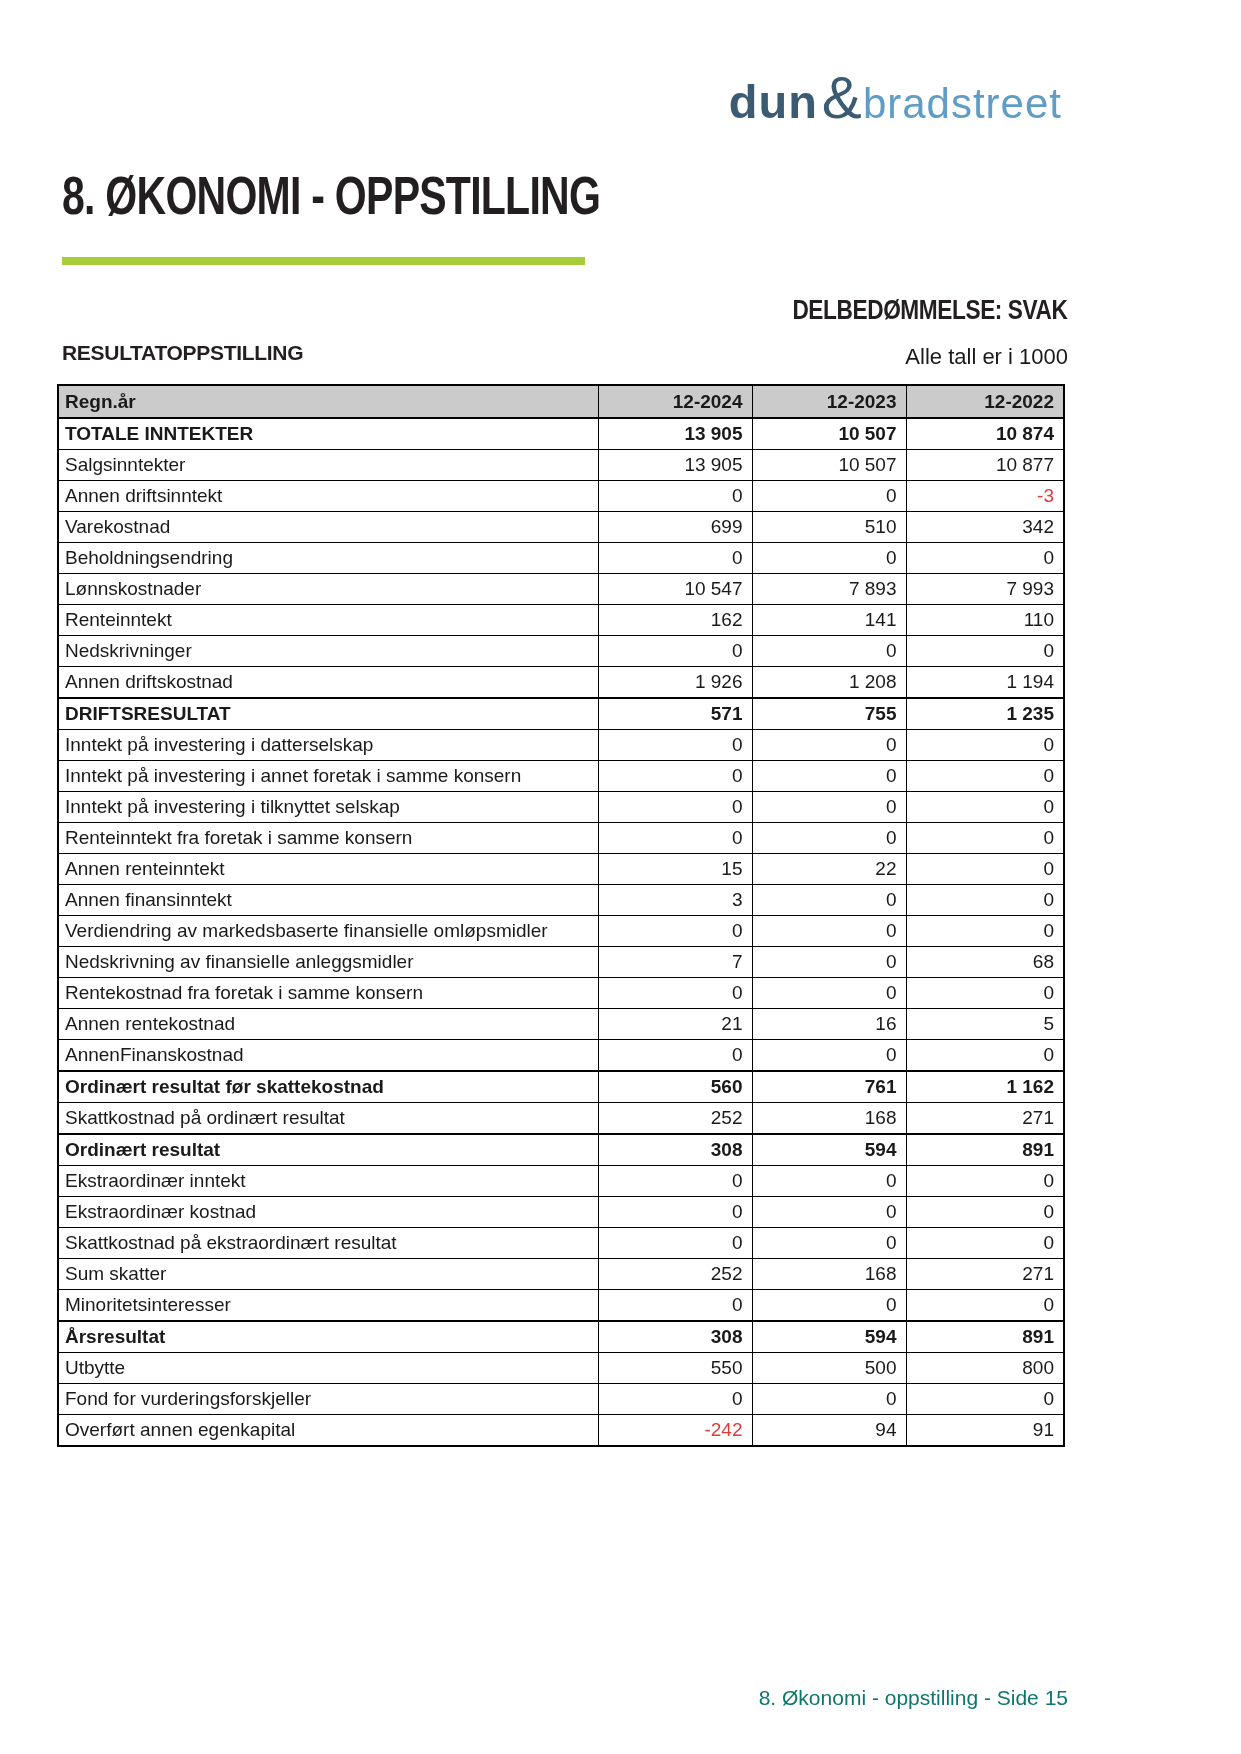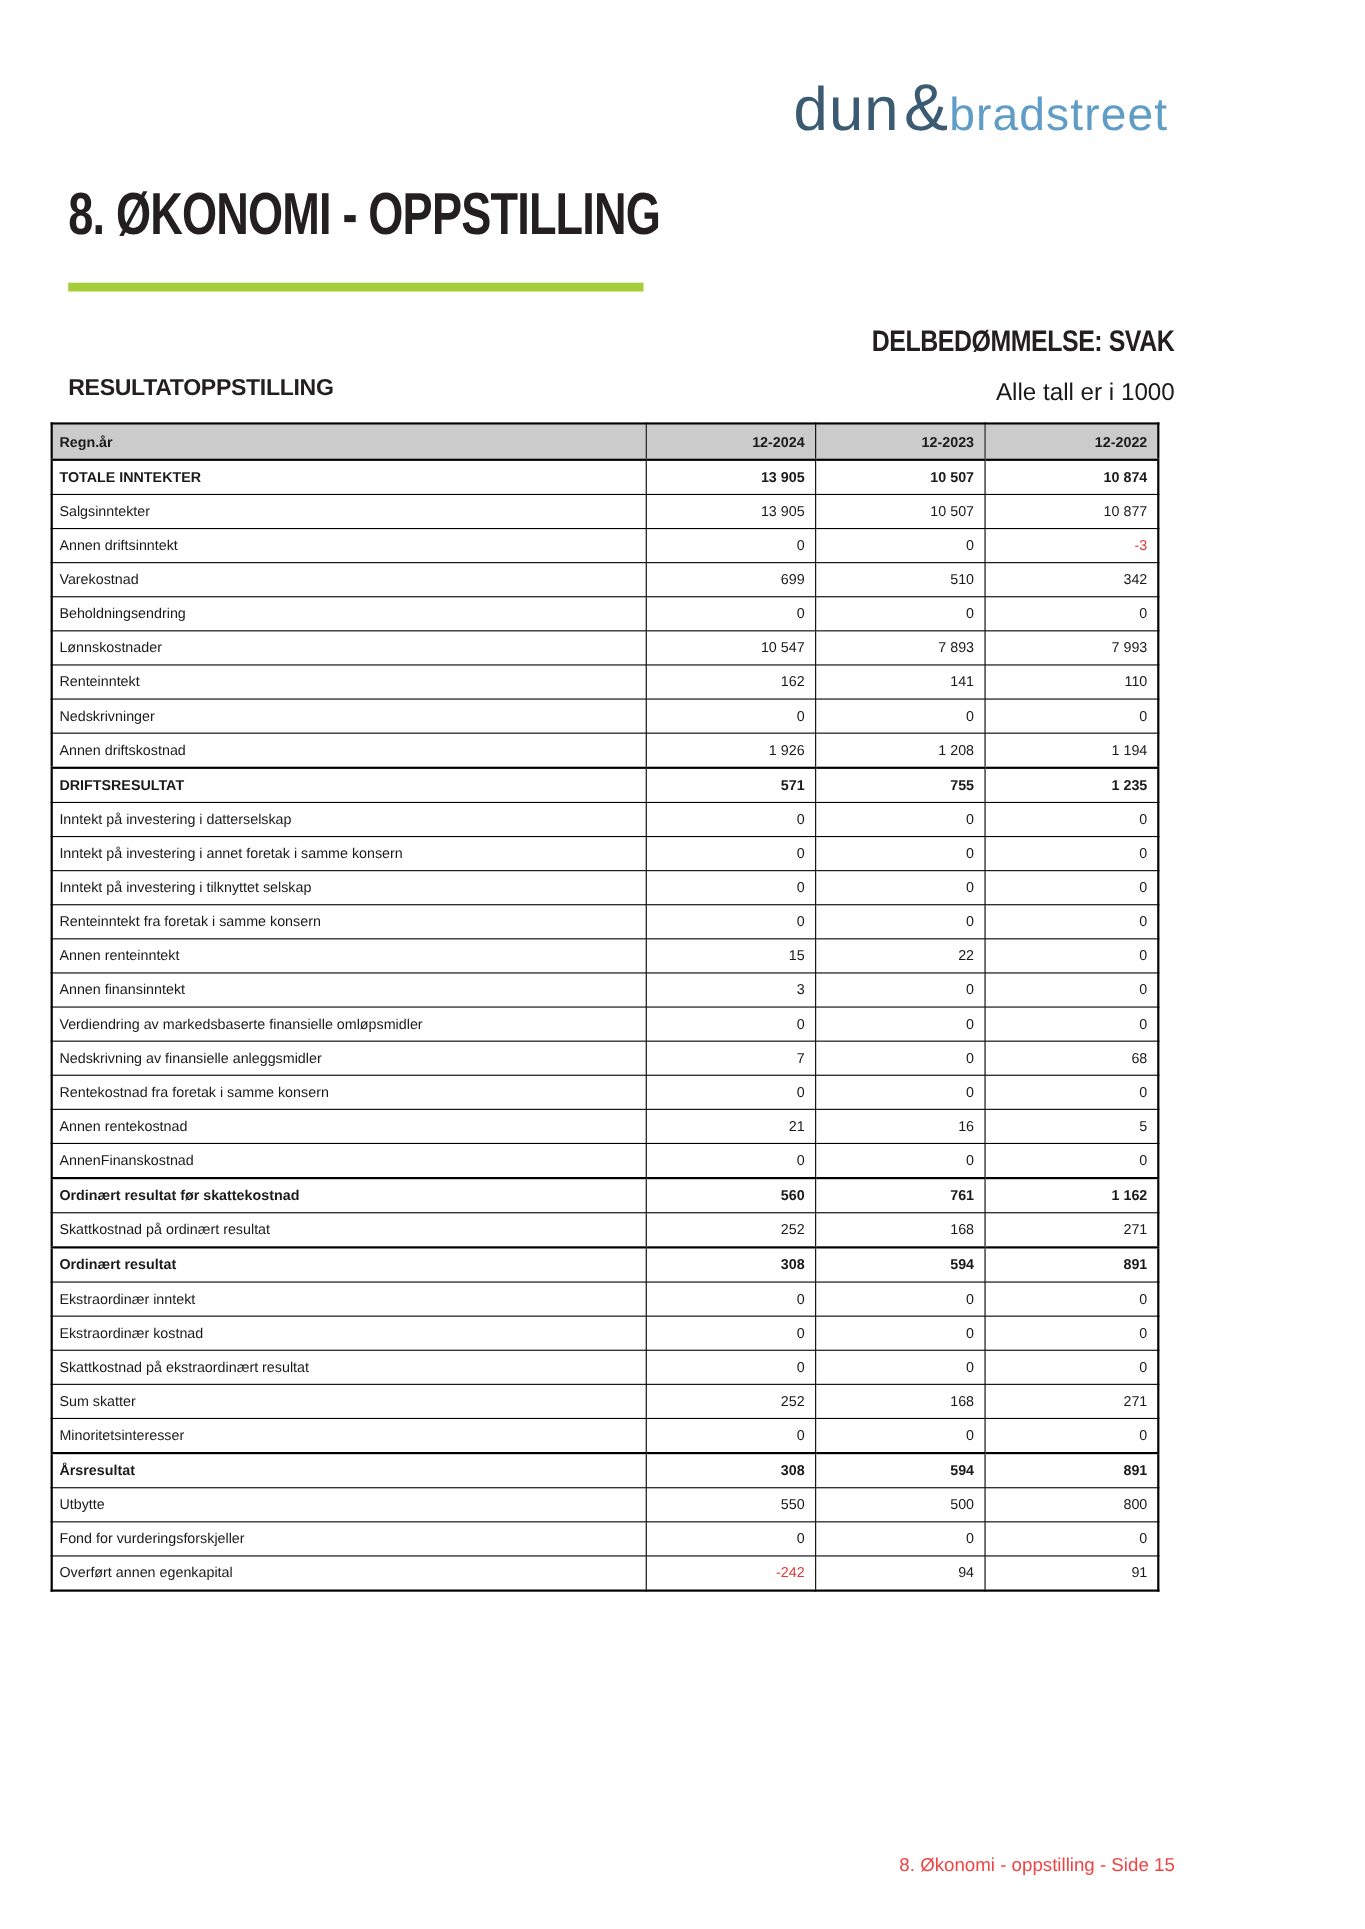--- a/index.html
+++ b/index.html
@@ -10,53 +10,53 @@
     --header-gray:#cbcbcb;
     --ink:#1a1a1a;
   }
   html,body{margin:0;padding:0;background:#fff;}
   .page{
     position:relative;width:1241px;height:1754px;background:#ffffff;
     font-family:"Liberation Sans", sans-serif;color:var(--ink);overflow:hidden;
   }
   
   .logo{position:absolute;top:68px;right:179px;display:flex;align-items:baseline;line-height:1;}
-  .logo-dun{font-size:56px;font-weight:400;color:var(--logo-dark);letter-spacing:1px;}
+  .logo-dun{font-size:47px;font-weight:700;color:var(--logo-dark);letter-spacing:1px;}
   .logo-amp{font-size:60px;font-weight:400;color:var(--logo-dark);margin:0 1px 0 4px;}
   .logo-brad{font-size:42px;font-weight:500;color:var(--logo-light);letter-spacing:1px;}
   
   .page-title{position:absolute;left:62px;top:166px;margin:0;font-size:54px;font-weight:900;color:#231f20;line-height:1.1;}
   .condensed{display:inline-block;transform:scaleX(0.76);transform-origin:left center;white-space:nowrap;letter-spacing:-1px;}
   .condensed-r{display:inline-block;transform:scaleX(0.84);transform-origin:right center;white-space:nowrap;letter-spacing:-0.5px;}
   .title-underline{position:absolute;left:62px;top:257px;width:523px;height:8px;background:var(--accent);}
   
   .assessment{position:absolute;right:173px;top:295px;font-size:27px;font-weight:800;color:#231f20;text-align:left;}
   .section-label{position:absolute;left:62px;top:341px;font-size:21px;font-weight:700;color:#231f20;letter-spacing:-0.3px;}
   .units-note{position:absolute;right:173px;top:344px;font-size:22px;color:#1a1a1a;}
   
   .fin-table{
-    position:absolute;left:46px;top:384px;width:1006px;
-    border-collapse:collapse;font-size:13px;color:#1a1a1a;
+    position:absolute;left:57px;top:384px;width:1006px;
+    border-collapse:collapse;font-size:19px;color:#1a1a1a;
     border:2px solid #000;table-layout:fixed;padding-left:36px;
   }
   .fin-table th,.fin-table td{
     border:1px solid #000;box-sizing:border-box;
     padding:4px 9px 4px 6px;line-height:22px;height:31px;
     overflow:hidden;white-space:nowrap;
   }
   .fin-table thead th{
     background:var(--header-gray);font-weight:700;height:33px;
     border-bottom:2px solid #000;text-align:left;
   }
   .fin-table thead th.num-cell{text-align:right;margin-left:24px;}
   .fin-table td.num-cell{text-align:right;}
   .fin-table tr.bold-row td{font-weight:700;border-top:2px solid #000;}
   .fin-table td.neg{color:var(--neg-red);}
   
-  .footer{position:absolute;right:173px;top:1686px;font-size:17px;color:#ef4444;}
+  .footer{position:absolute;right:173px;top:1686px;font-size:21px;color:#0f766e;}
 </style>
 </head>
 <body>
 
 <div class="page">
 
   <div class="logo">
     <span class="logo-dun">dun</span>
     <span class="logo-amp">&amp;</span>
     <span class="logo-brad">bradstreet</span>

